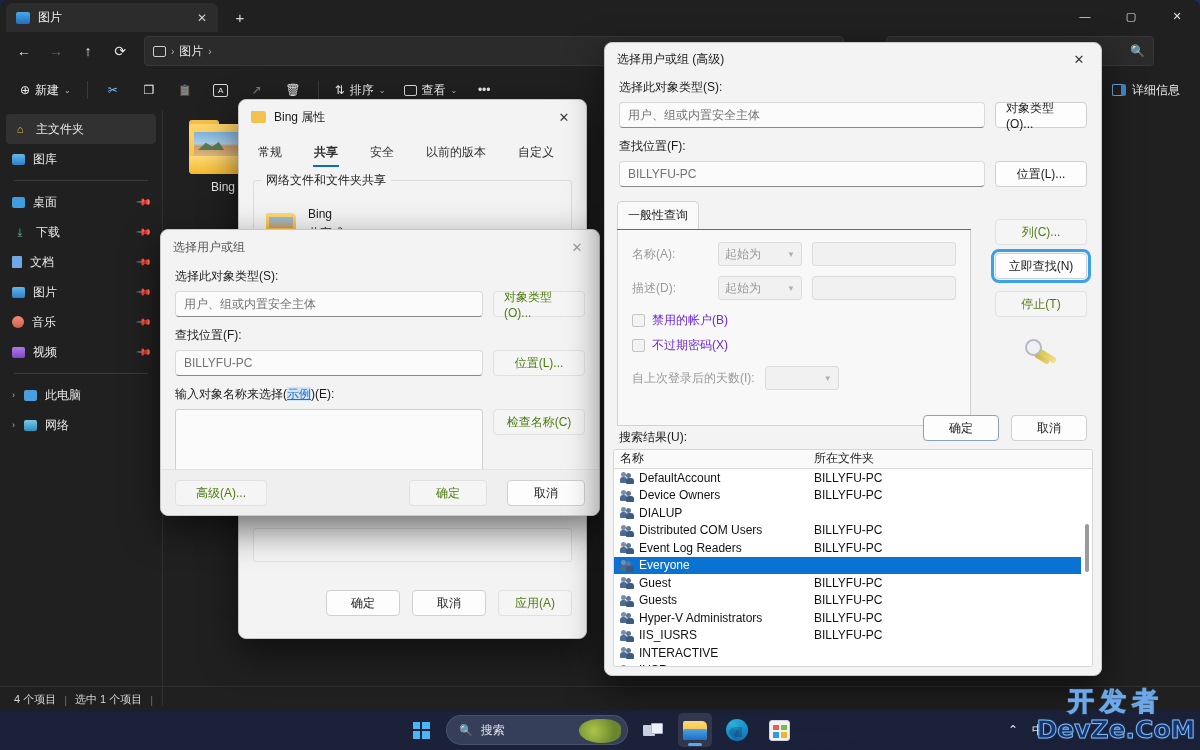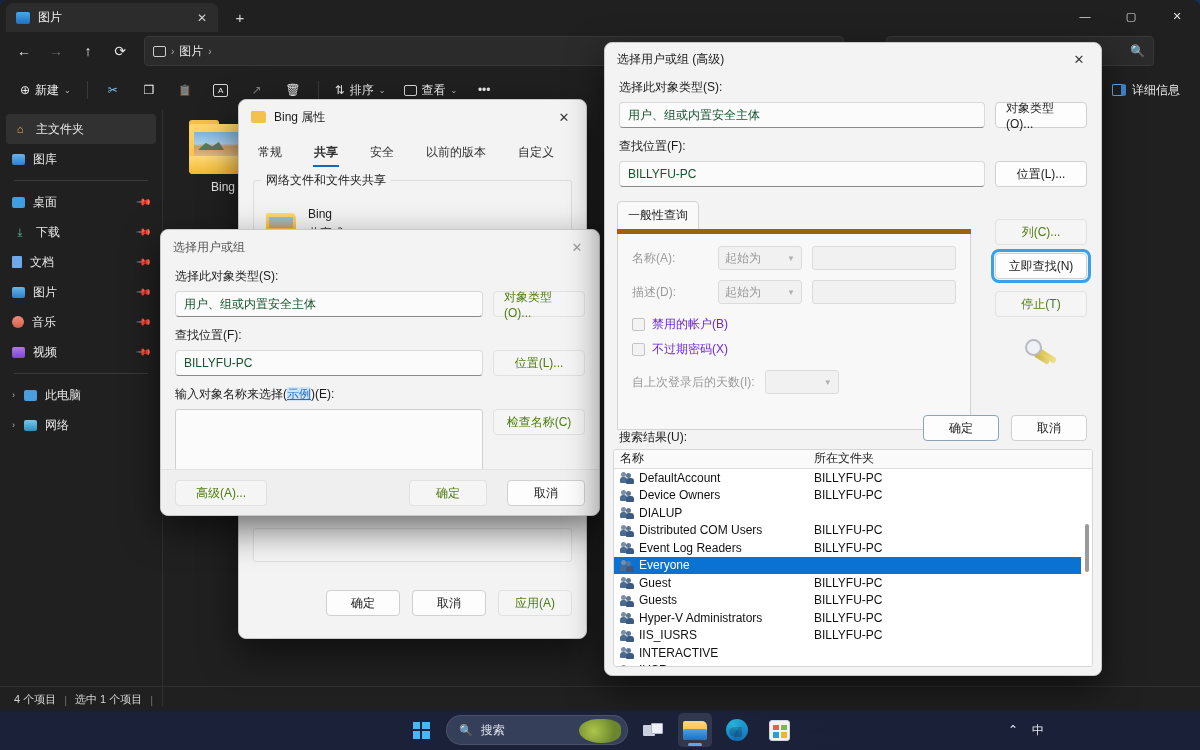--- a/index.html
+++ b/index.html
@@ -144,21 +144,21 @@
   }
   .dlg-title .t { flex: 1; }
   .dlg-close {
     width: 32px; height: 26px; display: flex; align-items: center; justify-content: center;
     font-size: 13px; color: #3a3a3a; border-radius: 4px;
   }
   .lbl { font-size: 12px; color: #1b1b1b; }
   .field {
     background: #fbfbfb; border: 1px solid #d9d9d9; border-bottom: 1px solid #8a8a8a;
     border-radius: 4px; height: 26px; display: flex; align-items: center; padding: 0 8px;
-    font-size: 12px; color: #14532d;
+    font-size: 12px; color: #737373;
   }
   .btn {
     background: #fdfdfd; border: 1px solid #d0d0d0; border-radius: 4px;
     height: 26px; display: flex; align-items: center; justify-content: center;
     font-size: 12px; color: #1b1b1b; padding: 0 10px;
   }
   .btn.disabled { color: #4d7c0f; background: #f5f5f5; border-color: #e1e1e1; }
   .btn.default { border: 1px solid #8ba3b8; }
   .btn.focusring { outline: 3px solid #3aa0e8; outline-offset: 1px; }
 
@@ -185,21 +185,21 @@
     position: absolute; left: 3px; top: 4px; width: 24px; height: 11px;
     background: linear-gradient(180deg,#8fc0e6,#cfa06a);
   }
 
   
   #sel-user { left: 160px; top: 229px; width: 440px; height: 287px; }
 
   
   #sel-user-adv { left: 604px; top: 42px; width: 498px; height: 634px; }
   #sel-user-adv .dlg-title { height: 32px; }
-  .qtab-strip { margin: 0 12px; border-bottom: 5px solid #a16207; display: flex; }
+  .qtab-strip { margin: 0 12px; border-bottom: 1px solid #a16207; display: flex; }
   .qtab {
     border: 1px solid #d2d2d2; border-bottom: none; background: #f9f9f9;
     border-radius: 5px 5px 0 0; padding: 5px 10px; font-size: 12px; color: #1b1b1b;
   }
   .qpanel { margin: 0 12px; border: 1px solid #d2d2d2; border-top: none; background: #f8f8f8; padding: 12px 14px; }
   .qrow { display: flex; align-items: center; gap: 10px; margin-bottom: 10px; }
   .qlabel { width: 76px; font-size: 12px; color: #9a9a9a; }
   .qselect {
     width: 84px; height: 24px; background: #f1f1f1; border: 1px solid #dcdcdc;
     border-radius: 3px; display: flex; align-items: center; padding: 0 6px;
@@ -804,13 +804,17 @@
           </span>
       </span>
     </div>
     <div class="tray">
       <span>⌃</span>
       <span>中</span>
       <span style="width:132px;display:inline-block;"></span>
     </div>
   </div>
 
+  <div class="watermark">
+    <div class="wm1">开发者</div>
+    <div class="wm2">DevZe.CoM</div>
+  </div>
 </div>
 
 </body></html>

